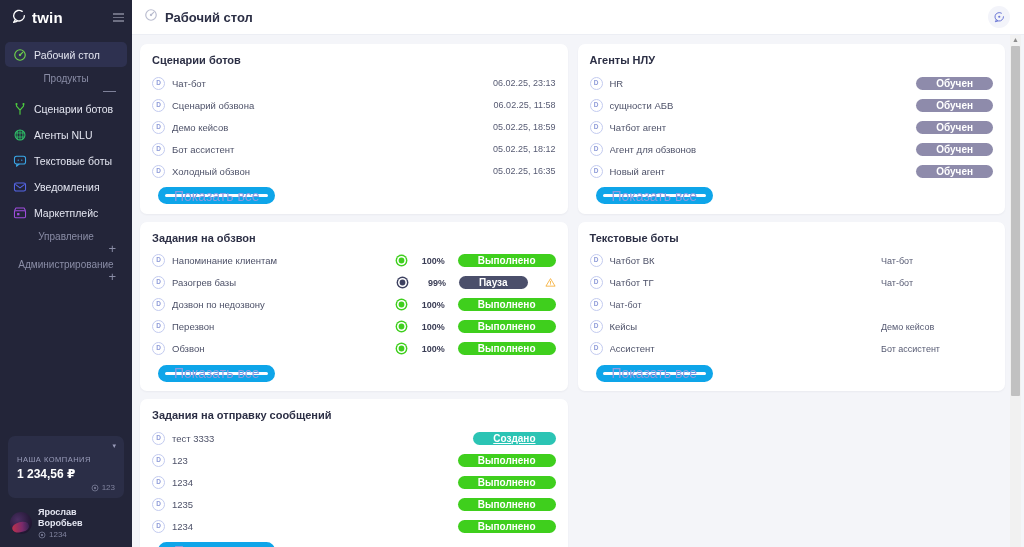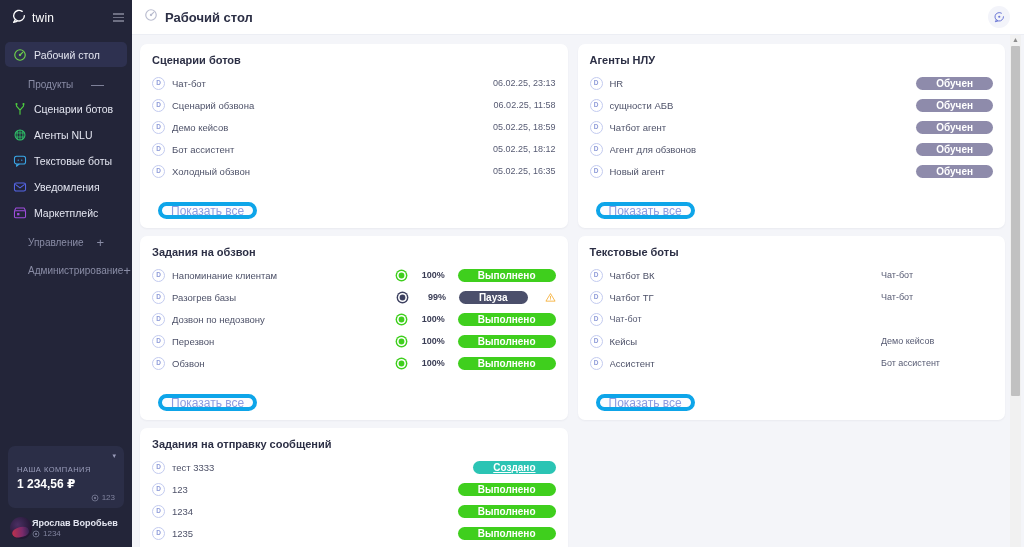--- a/index.html
+++ b/index.html
@@ -15,21 +15,21 @@
     width: 132px; height: 547px; flex: 0 0 132px;
     background: #232539; position: relative;
     display: flex; flex-direction: column;
   }
   .sb-logo {
     height: 35px; display: flex; align-items: center;
     padding: 0 8px 0 11px; gap: 5px;
   }
   .sb-logo .bubble { flex: 0 0 auto; }
   .sb-logo .wordmark {
-    color: #ffffff; font-size: 12px; font-weight: 400;
+    color: #ffffff; font-size: 15px; font-weight: 700;
     letter-spacing: .2px; line-height: 1;
   }
   .sb-burger { margin-left: auto; display: flex; flex-direction: column; gap: 2px; opacity: .45; }
   .sb-burger i { display: block; width: 11px; height: 1.5px; background: #c9ccdd; }
 
   .sb-scroll { flex: 1; overflow: hidden; padding-top: 6px; }
 
   .sb-item {
     display: flex; align-items: center; gap: 7px;
     height: 25px; margin: 1px 5px; padding: 0 7px;
@@ -37,37 +37,37 @@
   }
   .sb-item.active { background: #2e3150; }
   .sb-item .label {
     color: #e4e6f1; font-size: 10.5px; white-space: nowrap;
     overflow: hidden; text-overflow: ellipsis;
   }
   .sb-item .ico { width: 15px; height: 15px; flex: 0 0 15px; display: flex; align-items: center; justify-content: center; }
 
   .sb-group {
     display: flex; align-items: center; height: 22px;
-    padding: 0 28px; margin-top: 6px; cursor: pointer;
+    padding: 0 16px; margin-top: 6px; cursor: pointer; flex-direction: column;
   }
   .sb-group .gl { color: #8a8da6; font-size: 10px; }
   .sb-group .gsign { margin-left: auto; color: #8a8da6; font-size: 13px; line-height: 1; }
 
   .sb-bottom { padding: 0 8px 6px; }
   .company-card {
     background: #2b2e47; border-radius: 7px;
     padding: 19px 9px 6px; position: relative; margin-bottom: 7px;
   }
   .company-card .cc-title { color: #9a9dba; font-size: 7.5px; letter-spacing: .5px; }
   .company-card .cc-caret { position: absolute; right: 8px; top: 6px; color: #9a9dba; font-size: 7px; }
   .company-card .cc-amount { color: #ffffff; font-size: 12px; font-weight: 700; margin-top: 3px; }
   .company-card .cc-id { display: flex; align-items: center; justify-content: flex-end; gap: 3px; margin-top: 2px; }
   .company-card .cc-id span { color: #80839e; font-size: 8px; }
 
-  .user-row { display: flex; align-items: center; padding: 2px 2px; cursor: pointer; }
+  .user-row { display: flex; align-items: center; gap: 6px; padding: 2px 2px; cursor: pointer; }
   .avatar {
     width: 22px; height: 22px; flex: 0 0 22px; border-radius: 50%;
     background: radial-gradient(circle at 35% 35%, #4b2f63 0%, #2a1c3d 55%, #12101f 100%);
     position: relative; overflow: hidden;
   }
   .avatar::after {
     content: ""; position: absolute; left: 2px; top: 10px;
     width: 17px; height: 10px; border-radius: 50% 50% 40% 40%;
     background: linear-gradient(100deg, #c3324a 0%, #7a2a6b 60%, #2d2350 100%);
     transform: rotate(-14deg);
@@ -124,23 +124,23 @@
 
   .prog { display: flex; align-items: center; gap: 13px; justify-content: flex-end; }
   .donut { width: 9px; height: 9px; border-radius: 50%; flex: 0 0 9px; }
   .donut.green { background: #3fcf1d; box-shadow: inset 0 0 0 1.6px #ffffff, 0 0 0 1.4px #3fcf1d; }
   .donut.dark  { background: #3d4160; box-shadow: inset 0 0 0 1.6px #ffffff, 0 0 0 1.4px #3d4160; }
   .pct { color: #3a3d55; font-size: 9px; font-weight: 600; min-width: 26px; text-align: right; }
   .warn { margin-left: 4px; display: flex; align-items: center; }
 
   .showall {
     display: inline-flex; align-items: center; justify-content: center;
-    height: 17px; padding: 0 9px; margin-top: 20px; margin-left: 6px;
-    border: 4px solid #0ea5e9; border-radius: 9px; background: #fbfcff;
-    color: #8c9be0; font-size: 12px; cursor: pointer;
+    height: 17px; padding: 0 9px; margin-top: 5px; margin-left: 6px;
+    border: 7px solid #0ea5e9; border-radius: 9px; background: #fbfcff;
+    color: #8c9be0; font-size: 14px; cursor: pointer;
   }
 
   
   .vscroll { position: absolute; right: 3px; top: 0; bottom: 0; width: 11px; background: #f1f1f1; }
   .vscroll .thumb { position: absolute; top: 11px; left: 1px; width: 9px; height: 350px; background: #c1c1c1; border-radius: 1px; }
   .vscroll .arrow { position: absolute; top: 1px; left: 2px; color: #8d8d8d; font-size: 7px; line-height: 1; }
 </style>
 </head>
 <body>
 

